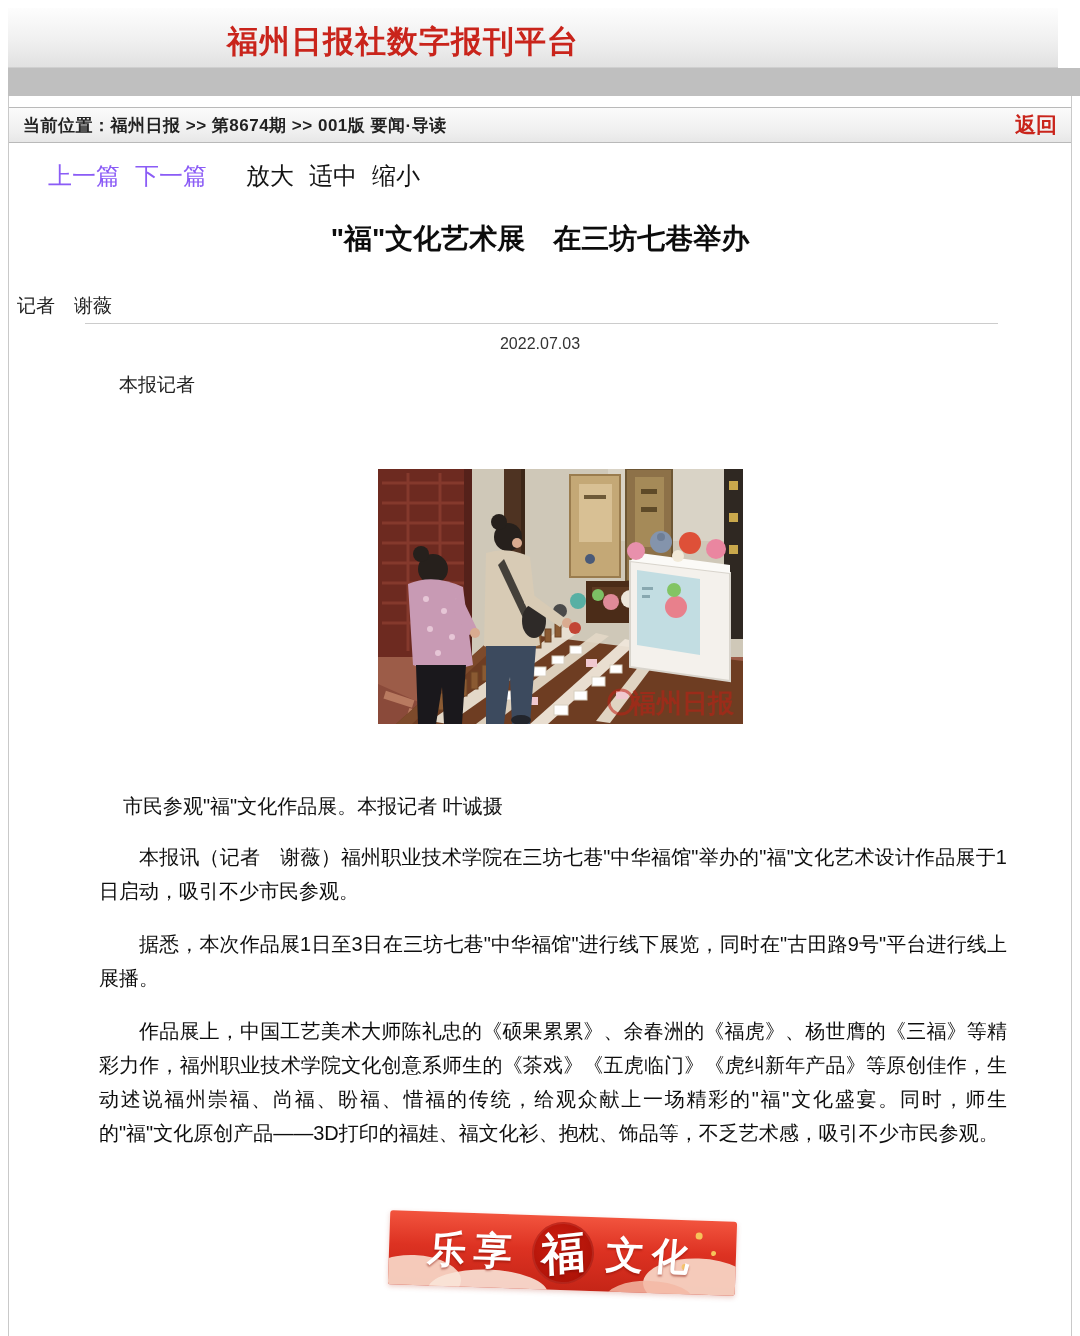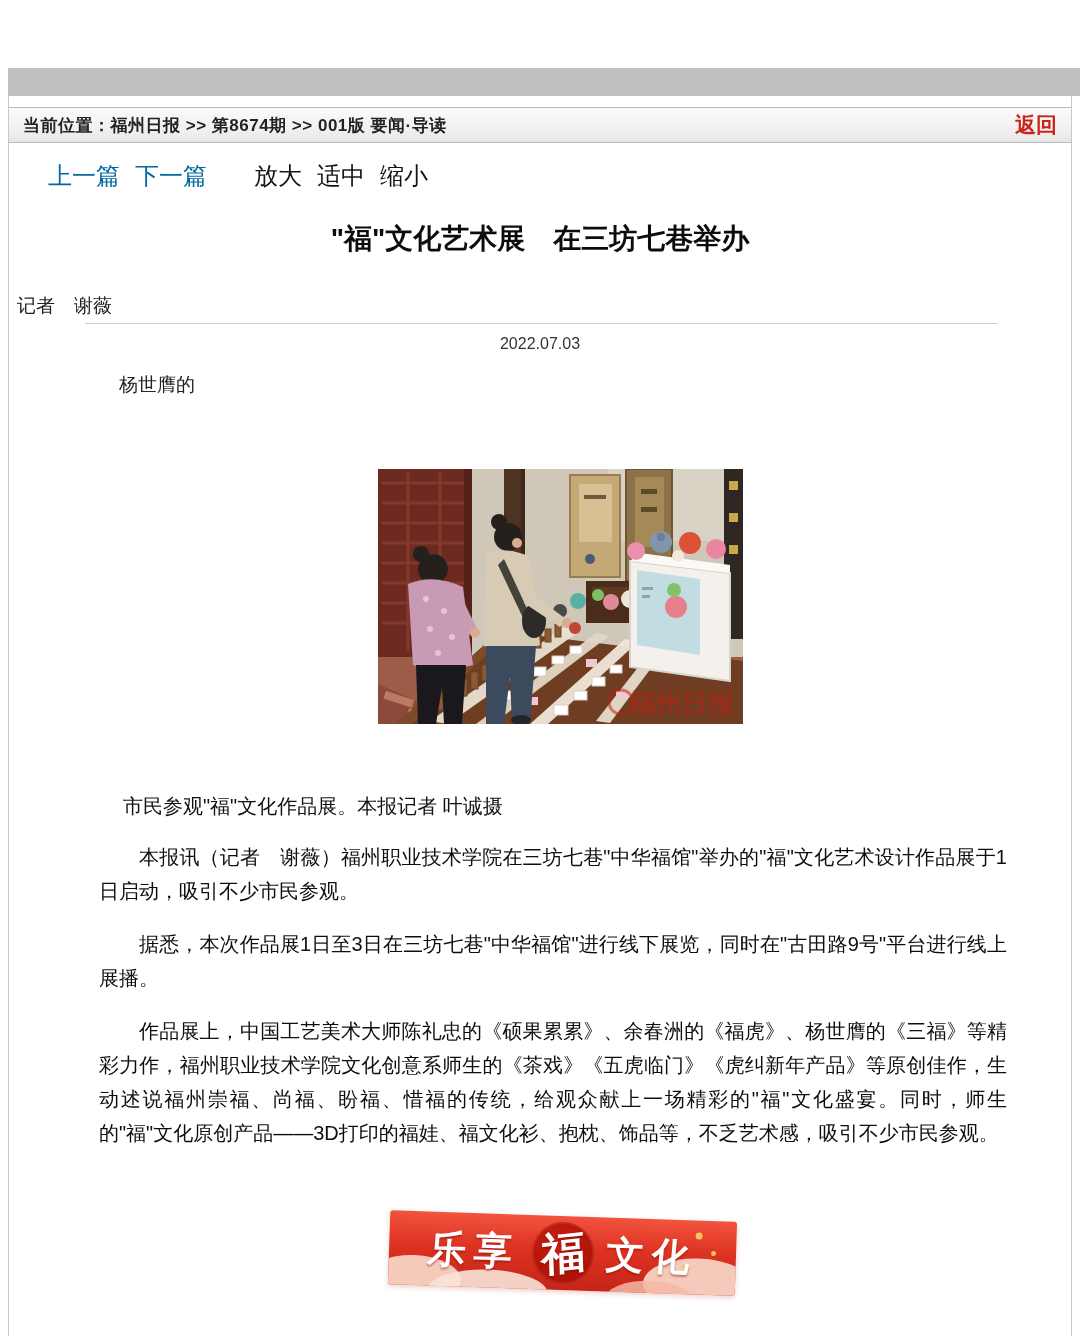--- a/index.html
+++ b/index.html
@@ -28,23 +28,23 @@
   .breadcrumb-bar {
     position:absolute; top:11px; left:0; width:100%; height:36px;
     background:linear-gradient(180deg,#fbfbfb 0%,#efefef 70%,#e7e7e7 100%);
     border-top:1px solid #b9b9b9; border-bottom:1px solid #b9b9b9;
     display:flex; align-items:center; justify-content:space-between; padding:4px 14px;
   }
   .breadcrumb-text { font-size:17px; font-weight:600; color:#222; letter-spacing:0.5px; }
   .back-link { font-size:21px; font-weight:600; color:#c9241b; cursor:pointer; }
 
   .toolbar { position:absolute; top:64px; left:39px; font-size:24px; display:flex; align-items:center; }
-  .toolbar .red-link { color:#0369a1; margin-right:15px; cursor:pointer; }
+  .toolbar .red-link { color:#8b5cf6; margin-right:15px; cursor:pointer; }
   .toolbar .black-link { color:#141414; margin-right:15px; cursor:pointer; }
-  .toolbar .black-link.first { margin-left:32px; }
+  .toolbar .black-link.first { margin-left:24px; }
 
   .article-title { position:absolute; top:124px; left:0; width:100%; text-align:center;
     font-size:28px; font-weight:bold; color:#0c0c0c; }
   .byline { position:absolute; top:197px; left:8px; width:100%; font-size:19px; color:#222; }
   .divider { position:absolute; top:227px; left:76px; width:913px; height:1px; background:#cccccc; }
   .date-line { position:absolute; top:239px; left:0; width:100%; text-align:center; font-size:16px; color:#333; }
   .tag-line { position:absolute; top:276px; left:110px; font-size:19px; color:#222; }
 
   .photo-frame { position:absolute; top:373px; left:369px; width:365px; height:255px; background:#a3a3a3; }
   .photo-frame svg { display:block; width:100%; height:100%; }
@@ -81,20 +81,23 @@
     display:flex; align-items:center; justify-content:center; flex:0 0 auto;
     box-shadow:inset 0 0 0 2px rgba(255,255,255,.08); }
   .fu-char { font-size:44px; font-weight:bold; color:#fff; transform:rotate(-8deg) skewX(-4deg);
     text-shadow:0 2px 2px rgba(120,10,5,.5); }
 </style>
 </head>
 <body>
 
 <div class="page">
 
+  <div class="masthead">
+    <div class="masthead-title">福州日报社数字报刊平台</div>
+  </div>
   <div class="gray-band"></div>
 
   <div class="content-box">
 
     <div class="breadcrumb-bar">
       <span class="breadcrumb-text">当前位置：福州日报  &gt;&gt; 第8674期 &gt;&gt; 001版 要闻·导读</span>
       <span class="back-link">返回</span>
     </div>
 
     <div class="toolbar">
@@ -102,21 +105,21 @@
       <span class="red-link">下一篇</span>
       <span class="black-link first">放大</span>
       <span class="black-link">适中</span>
       <span class="black-link">缩小</span>
     </div>
 
     <div class="article-title">"福"文化艺术展　在三坊七巷举办</div>
     <div class="byline">记者　谢薇</div>
     <div class="divider"></div>
     <div class="date-line">2022.07.03</div>
-    <div class="tag-line">杨世膺的</div>
+    <div class="tag-line">本报记者</div>
 
     <div class="photo-frame">
       <svg viewBox="0 0 365 255" preserveAspectRatio="none">
 
         <rect x="0" y="0" width="365" height="195" fill="#cfc8b8"></rect>
         <rect x="230" y="0" width="135" height="72" fill="#d9d3c6"></rect>
 
         <rect x="0" y="0" width="92" height="188" fill="#6d2a20"></rect>
         <g stroke="#85392c" stroke-width="3">
           <line x1="4" y1="14" x2="88" y2="14"></line>

